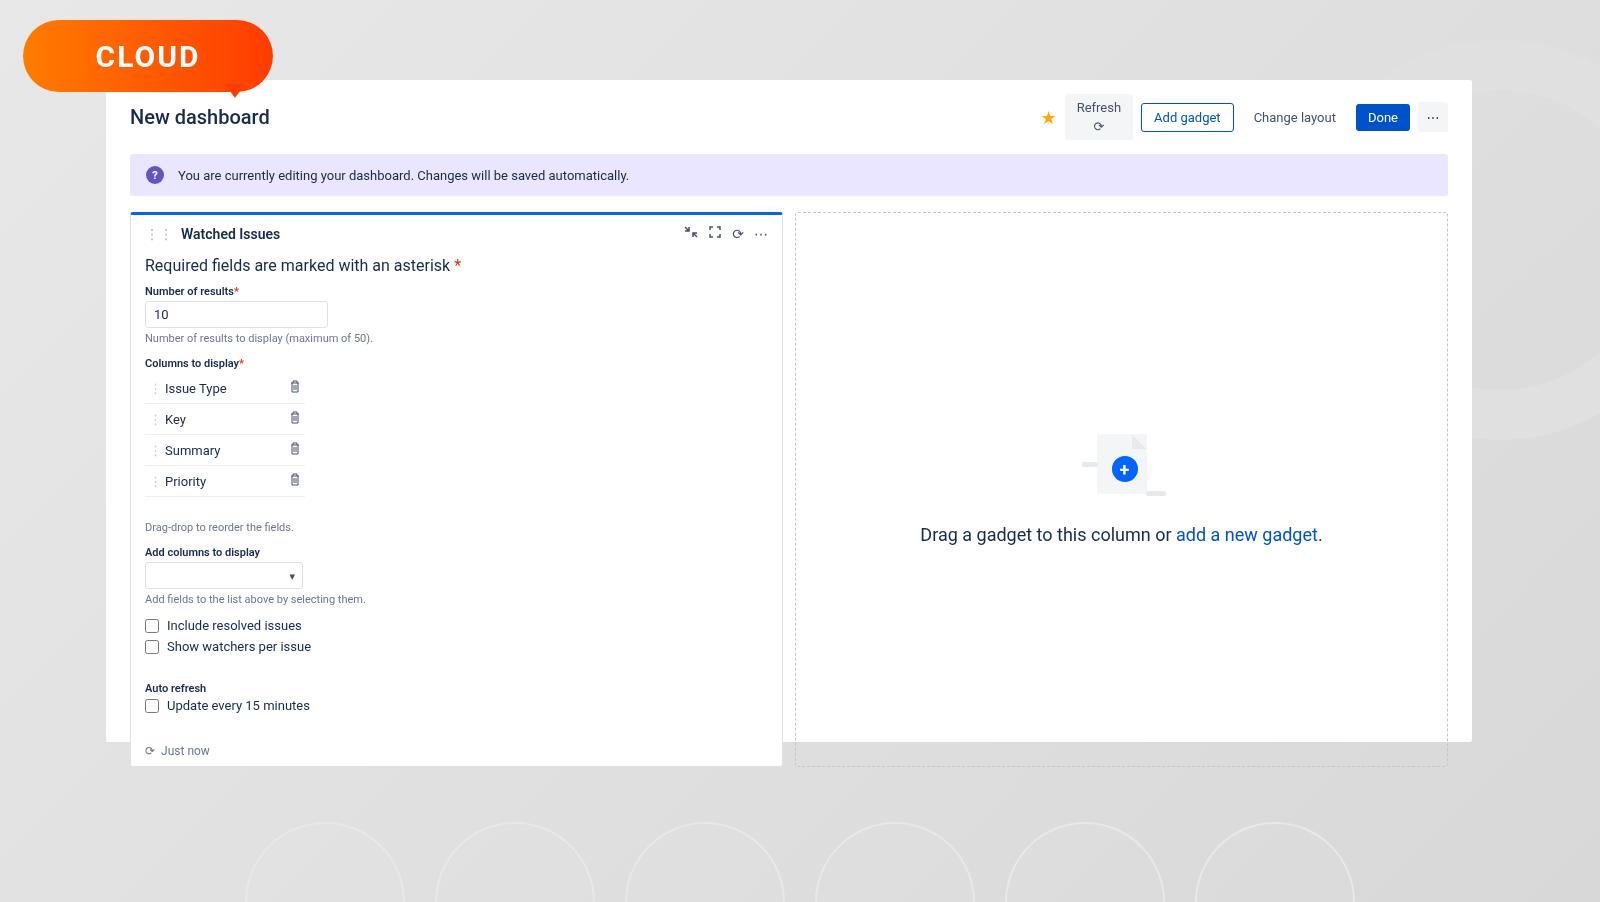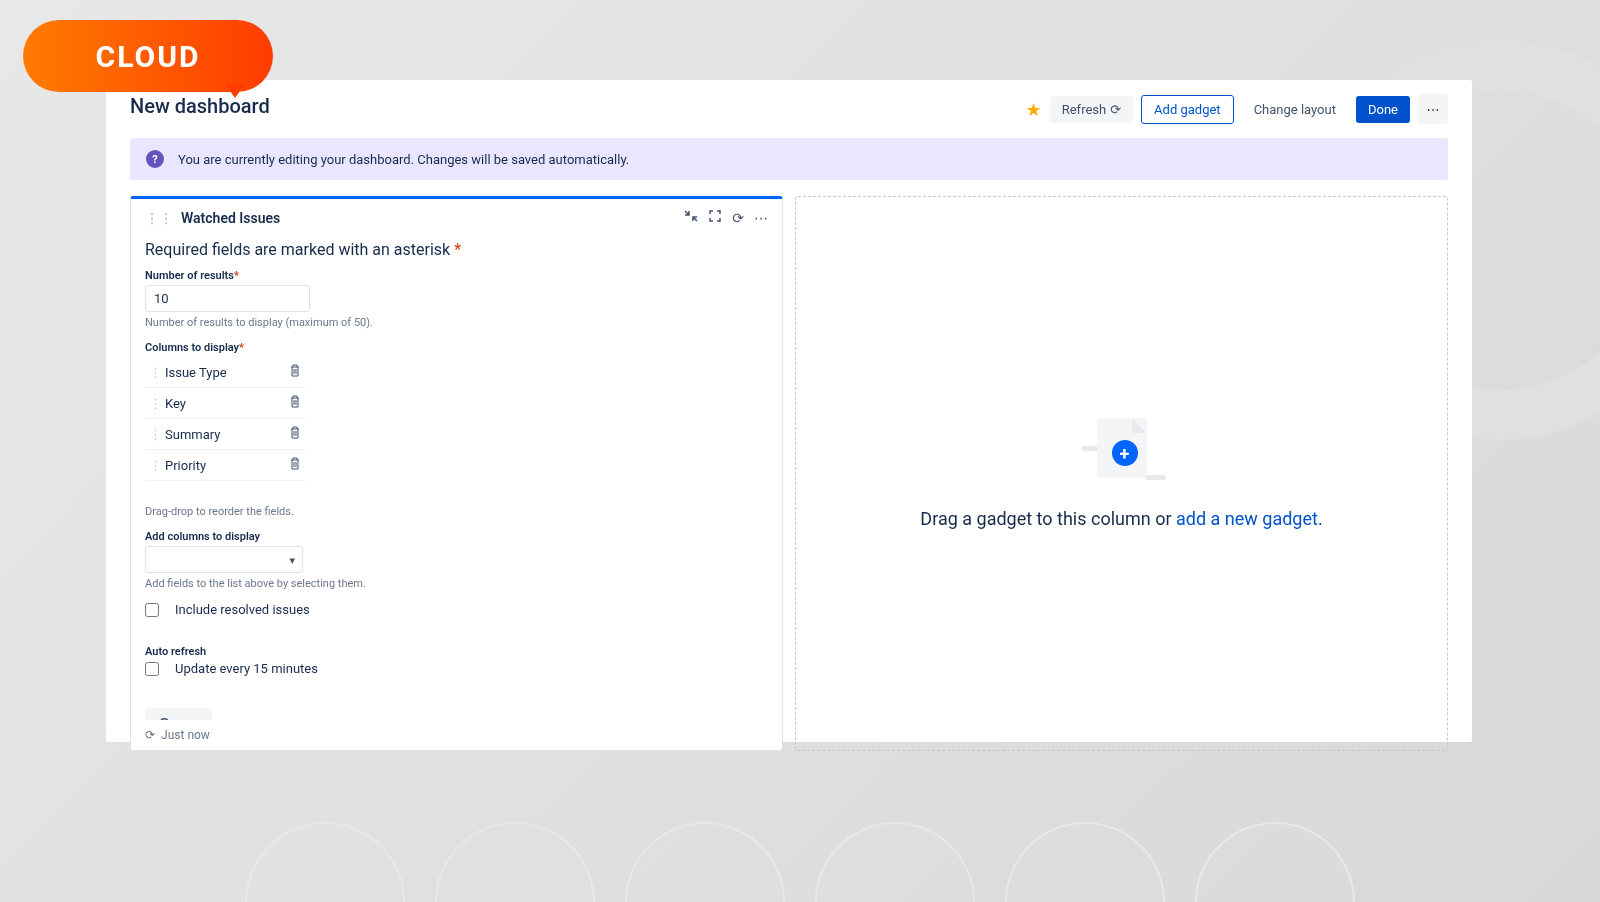--- a/index.html
+++ b/index.html
@@ -61,20 +61,21 @@
   right: 128px;
   bottom: 160px;
   background: white;
   border-radius: 2px;
   padding: 14px 24px 20px 24px;
   z-index: 10;
 }
 
 .header {
   display: flex;
+  align-items: center;
   justify-content: space-between;
   margin-bottom: 14px;
 }
 
 .page-title {
   font-size: 20px;
   font-weight: 500;
   color: #172b4d;
 }
 
@@ -91,21 +92,21 @@
   border-radius: 3px;
   font-size: 13px;
   cursor: pointer;
   border: none;
   font-family: inherit;
   display: inline-flex;
   align-items: center;
   gap: 4px;
 }
 
-.btn-subtle { background: #f4f5f7; color: #42526e; }
+.btn-subtle { background: #f4f5f7; color: #42526e; flex-direction: column; }
 .btn-outline { background: white; color: #0052cc; border: 1px solid #0052cc; }
 .btn-default { background: transparent; color: #42526e; }
 .btn-primary { background: #0052cc; color: white; }
 .btn-icon { background: #f4f5f7; width: 30px; height: 30px; justify-content: center; padding: 0; }
 
 .info-banner {
   background: #eae6ff;
   padding: 12px 16px;
   border-radius: 3px;
   display: flex;
@@ -177,21 +178,21 @@
   overflow-y: auto;
 }
 
 .required-hint { font-size: 16px; color: #172b4d; margin-bottom: 10px; }
 .req-asterisk { color: #de350b; }
 
 .field-label { font-size: 11px; font-weight: 600; color: #172b4d; margin-bottom: 3px; display: block; }
 .field-label .req-asterisk { font-size: 11px; }
 
 .text-input {
-  width: 165px;
+  width: 183px;
   padding: 5px 8px;
   border: 1px solid #dfe1e6;
   border-radius: 3px;
   font-size: 13px;
   font-family: inherit;
   color: #172b4d;
 }
 
 .help-text { font-size: 11px; color: #6b778c; margin-top: 4px; }
 
@@ -239,21 +240,21 @@
   top: 50%;
   transform: translateY(-50%);
   pointer-events: none;
   color: #42526e;
   font-size: 11px;
 }
 
 .checkbox-row {
   display: flex;
   align-items: center;
-  gap: 16px;
+  gap: 8px;
   margin-bottom: 6px;
 }
 
 .checkbox-row input[type="checkbox"] {
   width: 14px;
   height: 14px;
   cursor: pointer;
 }
 
 .checkbox-label { font-size: 13px; color: #172b4d; cursor: pointer; }
@@ -497,20 +498,24 @@
           <div class="select-wrap">
             <select class="select-input"></select>
           </div>
           <div class="help-text">Add fields to the list above by selecting them.</div>
         </div>
 
         <div class="checkbox-row">
           <input type="checkbox" style="">
           <label class="checkbox-label">Include resolved issues</label>
         </div>
+        <div class="checkbox-row">
+          <input type="checkbox" style="">
+          <label class="checkbox-label">Show watchers per issue</label>
+        </div>
 
         <div class="field-group" style="margin-top:28px;">
           <label class="field-label">Auto refresh</label>
           <div class="checkbox-row">
             <input type="checkbox" style="">
             <label class="checkbox-label">Update every 15 minutes</label>
           </div>
         </div>
 
         <button class="save-btn">Save</button>

